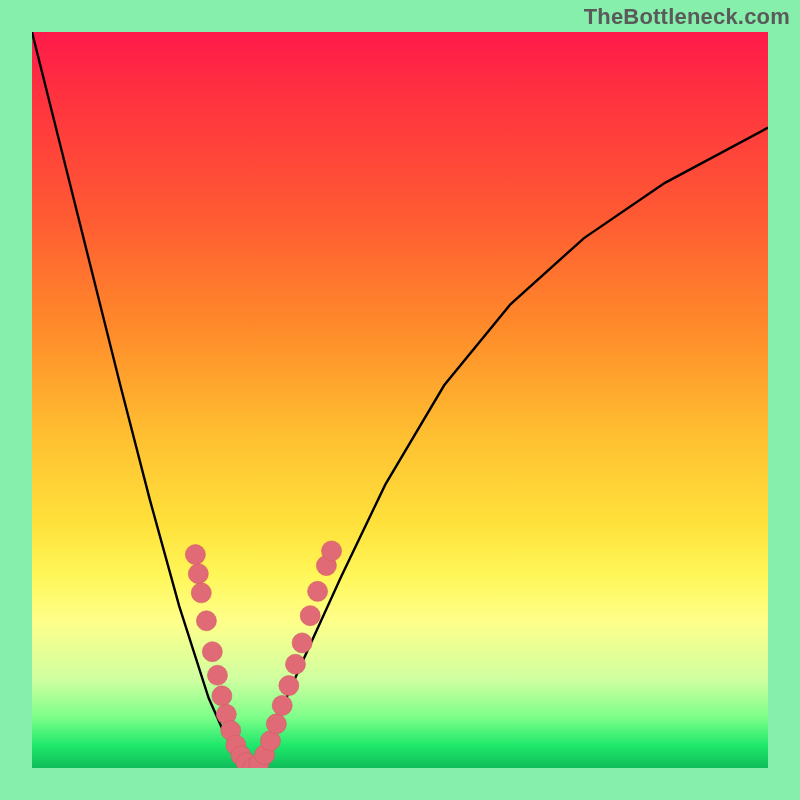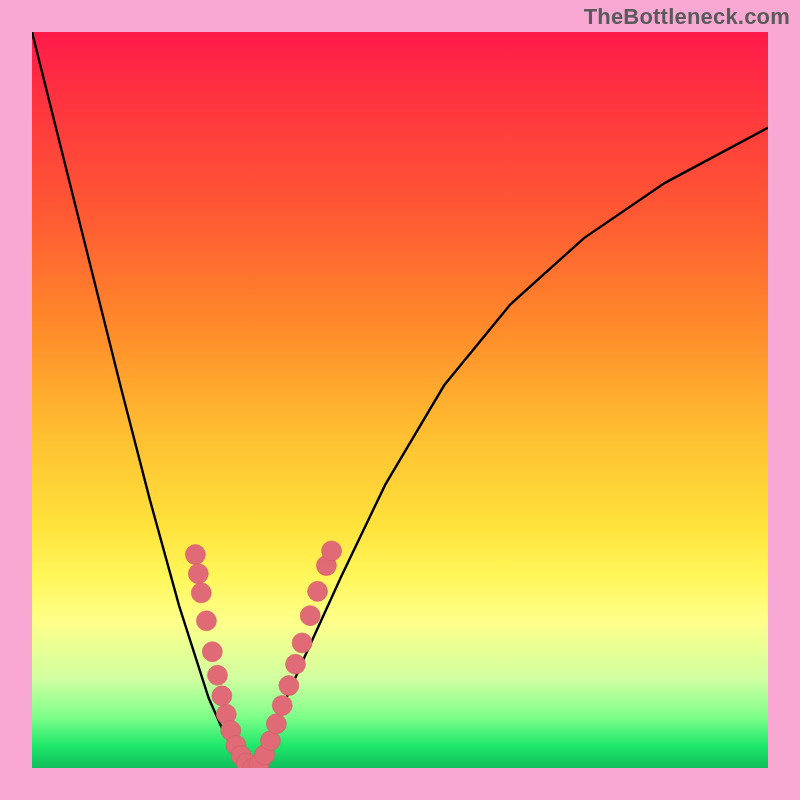--- a/index.html
+++ b/index.html
@@ -1,21 +1,21 @@
 <!DOCTYPE html>
 <html><head>
 <meta charset="utf-8">
 <style>
   * { margin: 0; padding: 0; box-sizing: border-box; }
   html, body { width: 800px; height: 800px; overflow: hidden; }
   .canvas {
     position: relative;
     width: 800px;
     height: 800px;
-    background: #f9a8d4;
+    background: #86efac;
   }
   .plot-area {
     position: absolute;
     left: 32px;
     top: 32px;
     width: 736px;
     height: 736px;
     background: linear-gradient(to bottom,
       #ff1a4a 0%,
       #ff3040 8%,

